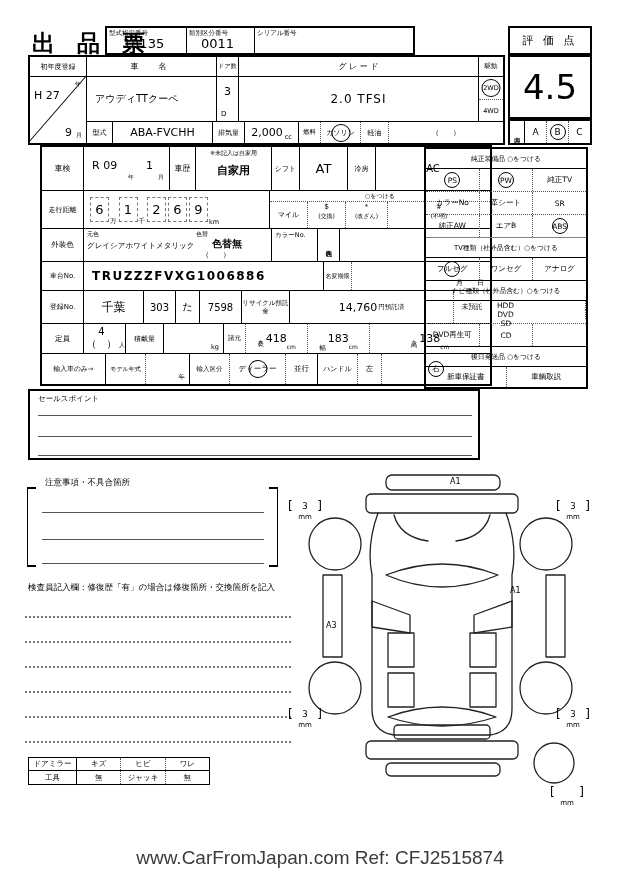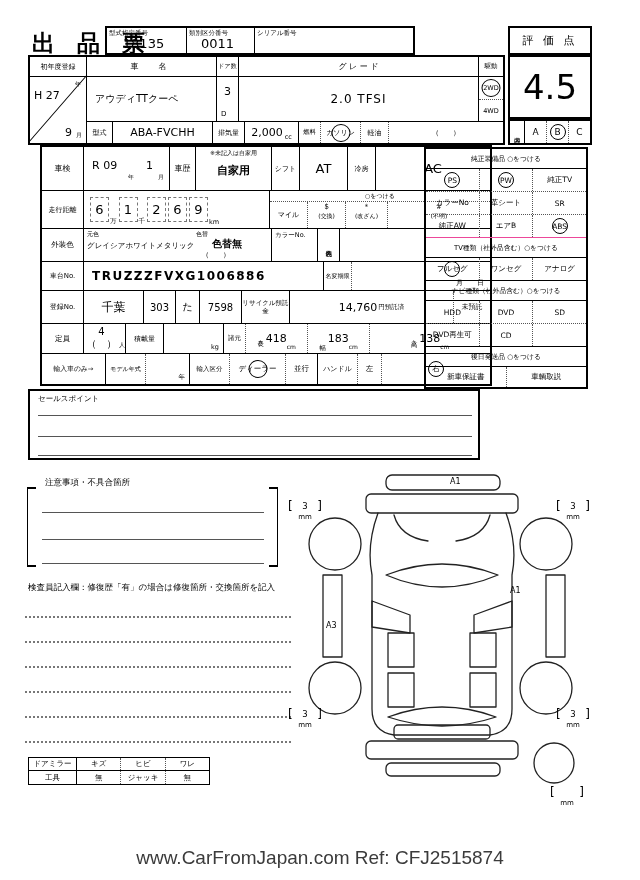--- a/index.html
+++ b/index.html
@@ -143,21 +143,21 @@
         <span class="abs" style="right:5px; top:26px; font-size:6px;">月</span>
       </div>
       <div class="c brs" style="width:26px; font-size:8px;">車歴</div>
       <div class="brs" style="width:76px; position:relative;">
         <span class="abs" style="left:0; right:0; top:2px; text-align:center; font-size:6px;">※未記入は自家用</span>
         <span class="abs" style="left:0; right:0; top:16px; text-align:center; font-size:11px; font-weight:600;">自家用</span>
       </div>
       <div class="c brs" style="width:28px; font-size:7px;">シフト</div>
       <div class="c brs" style="width:48px; font-size:13px;">AT</div>
       <div class="c brs" style="width:28px; font-size:7px;">冷房</div>
-      <div class="c" style="flex:1; font-size:13px;">AC</div>
+      <div class="c" style="flex:1; font-size:10px;">AC</div>
     </div>
 
     <div class="flex bbs" style="height:38px;">
       <div class="c brs" style="width:42px; font-size:7px;">走行距離</div>
       <div class="brs flex" style="width:186px; align-items:center; padding-left:6px;">
         <div class="digitbox">6</div>
         <span class="odosuf">万</span>
         <div class="digitbox">1</div>
         <span class="odosuf">千</span>
         <div class="digitbox" style="margin-right:2px;">2</div>
@@ -294,21 +294,21 @@
     </div>
     <div class="rc-title" style="height:20px;">TV種類（社外品含む）○をつける</div>
     <div class="rc-row" style="height:23px; border-bottom:1px solid #000;">
       <div class="rc-cell brdot">
           <span class="ringwrap ring-sm">フルセグ</span>
         </div>
       <div class="rc-cell brdot">ワンセグ</div>
       <div class="rc-cell">アナログ</div>
     </div>
     <div class="rc-title" style="height:20px;">ナビ種類（社外品含む）○をつける</div>
-    <div class="rc-row bbdot" style="height:23px;">
+    <div class="rc-row bbdot" style="height:23px;flex-direction:column;">
       <div class="rc-cell brdot">HDD</div>
       <div class="rc-cell brdot">DVD</div>
       <div class="rc-cell">SD</div>
     </div>
     <div class="rc-row" style="height:23px; border-bottom:1px solid #000;">
       <div class="rc-cell brdot">DVD再生可</div>
       <div class="rc-cell brdot">CD</div>
       <div class="rc-cell"></div>
     </div>
     <div class="rc-title" style="height:20px;">後日発送品 ○をつける</div>

